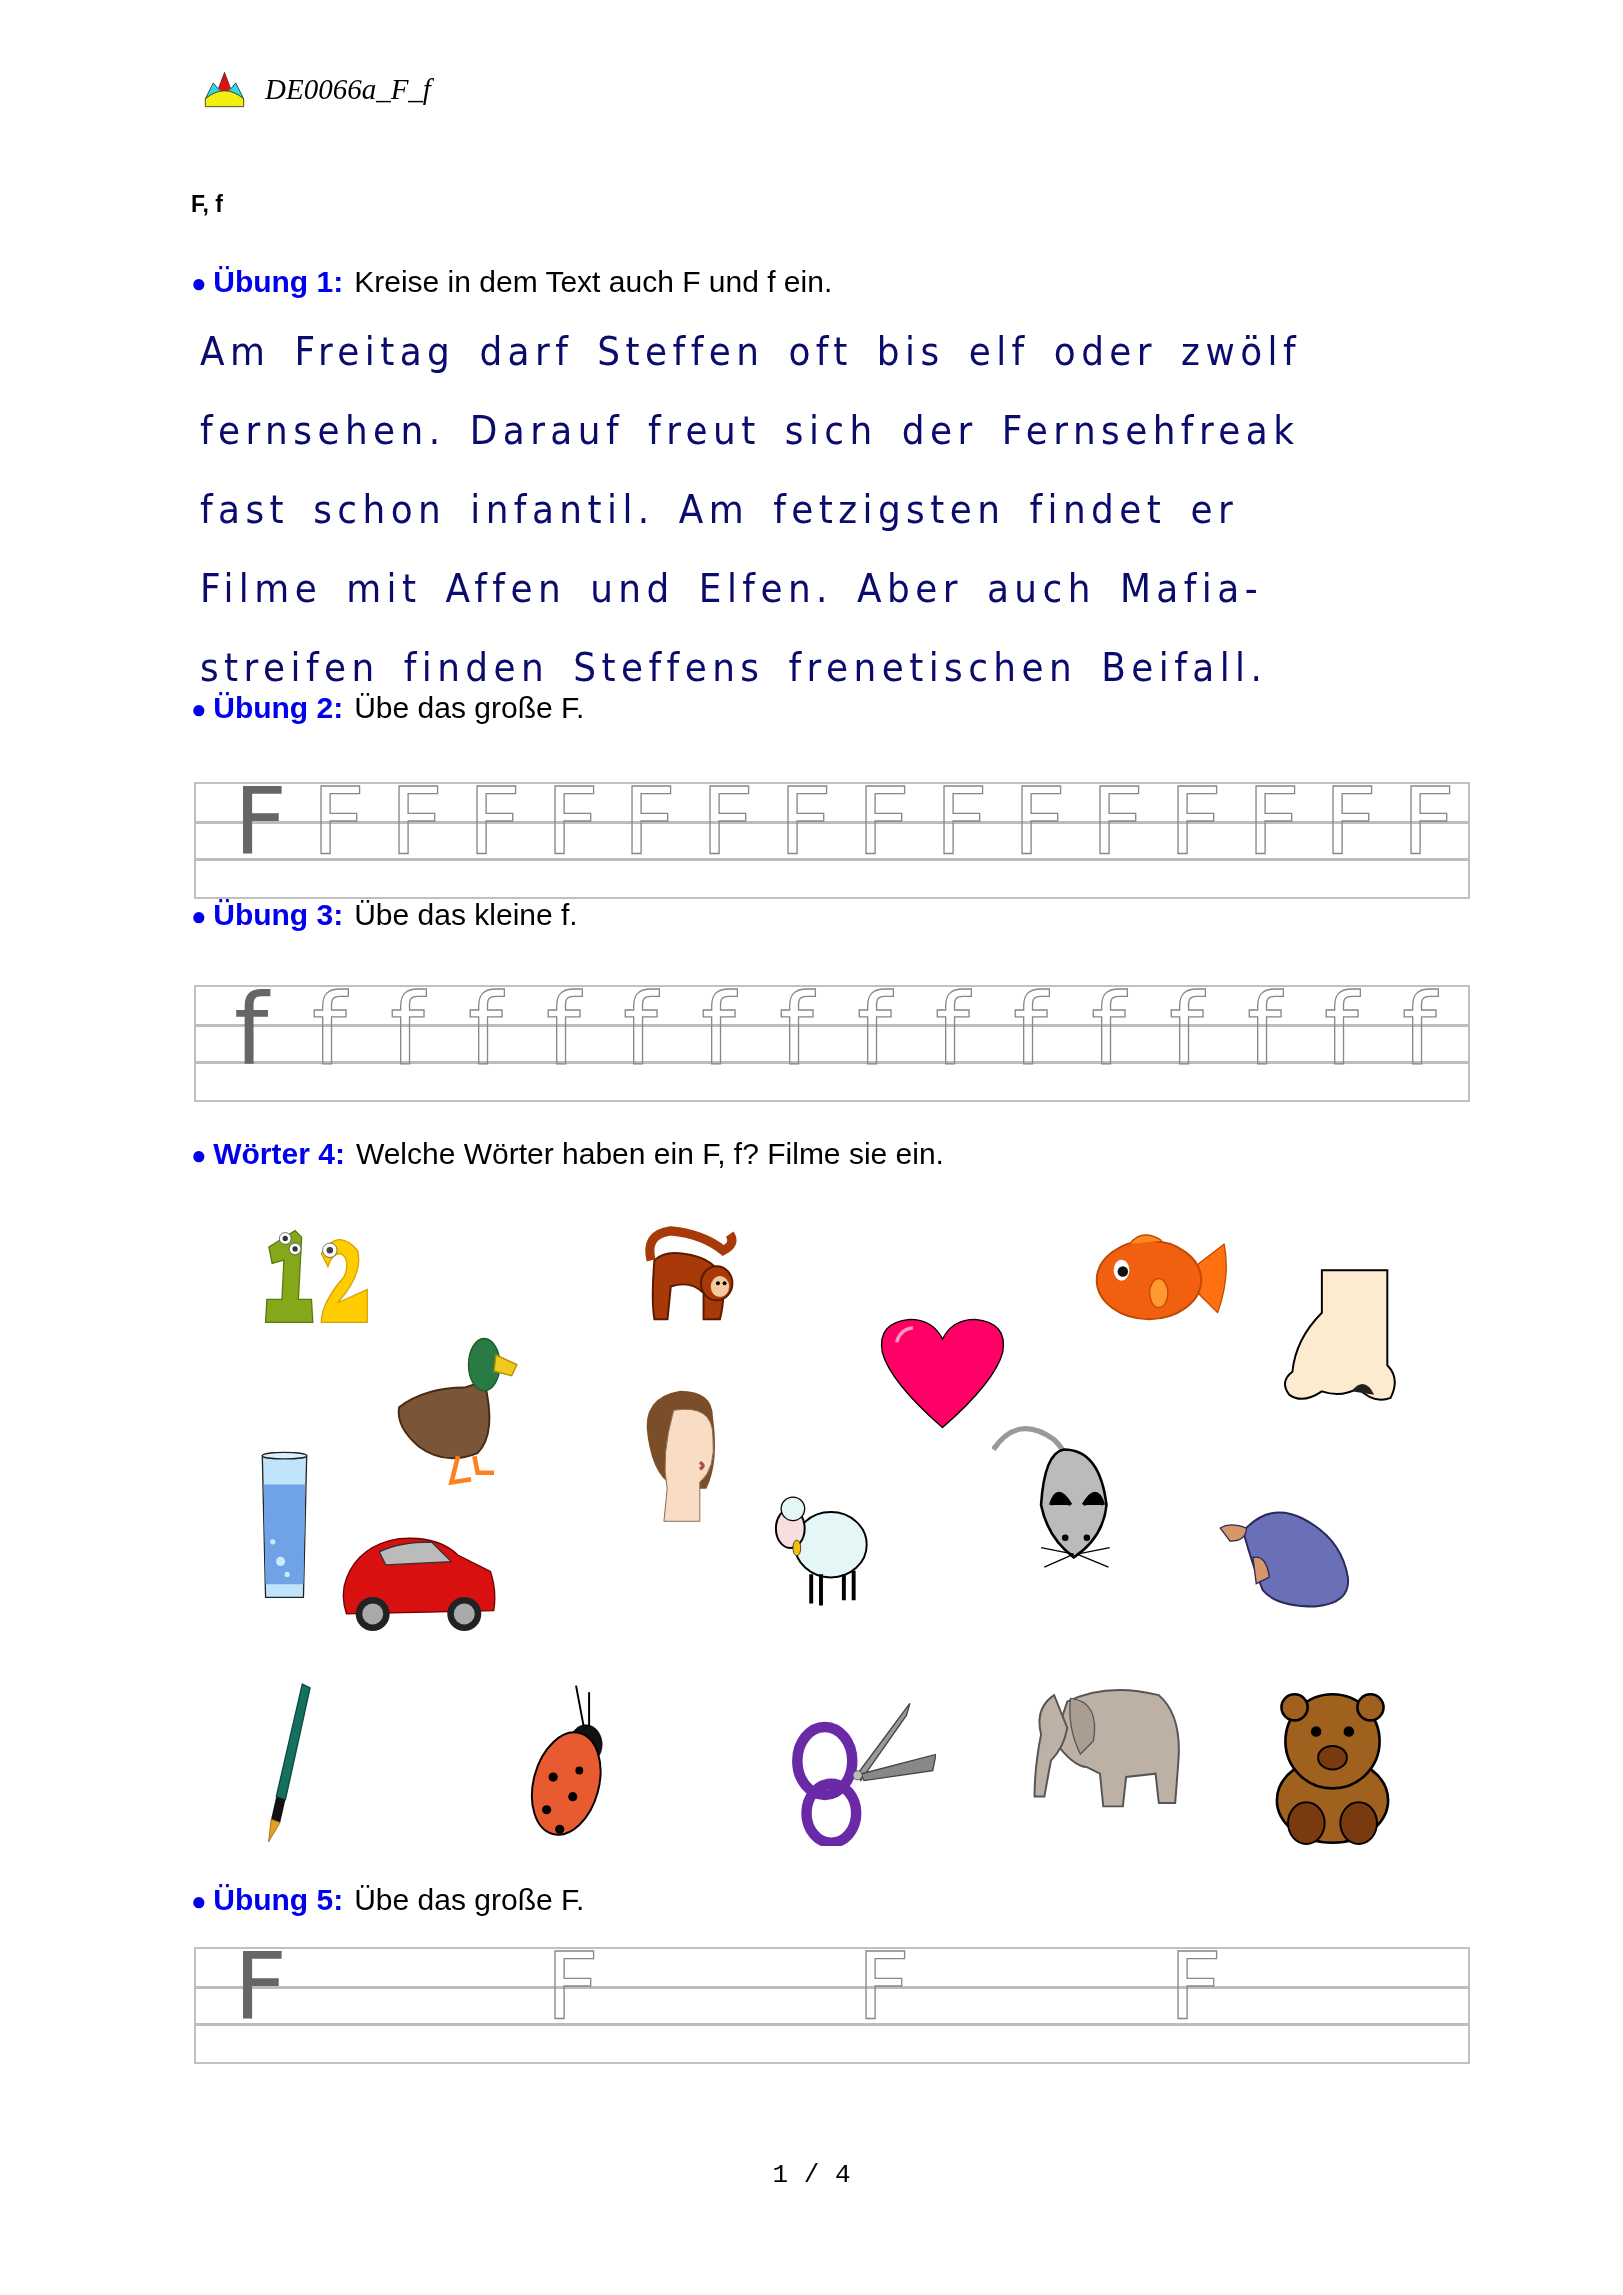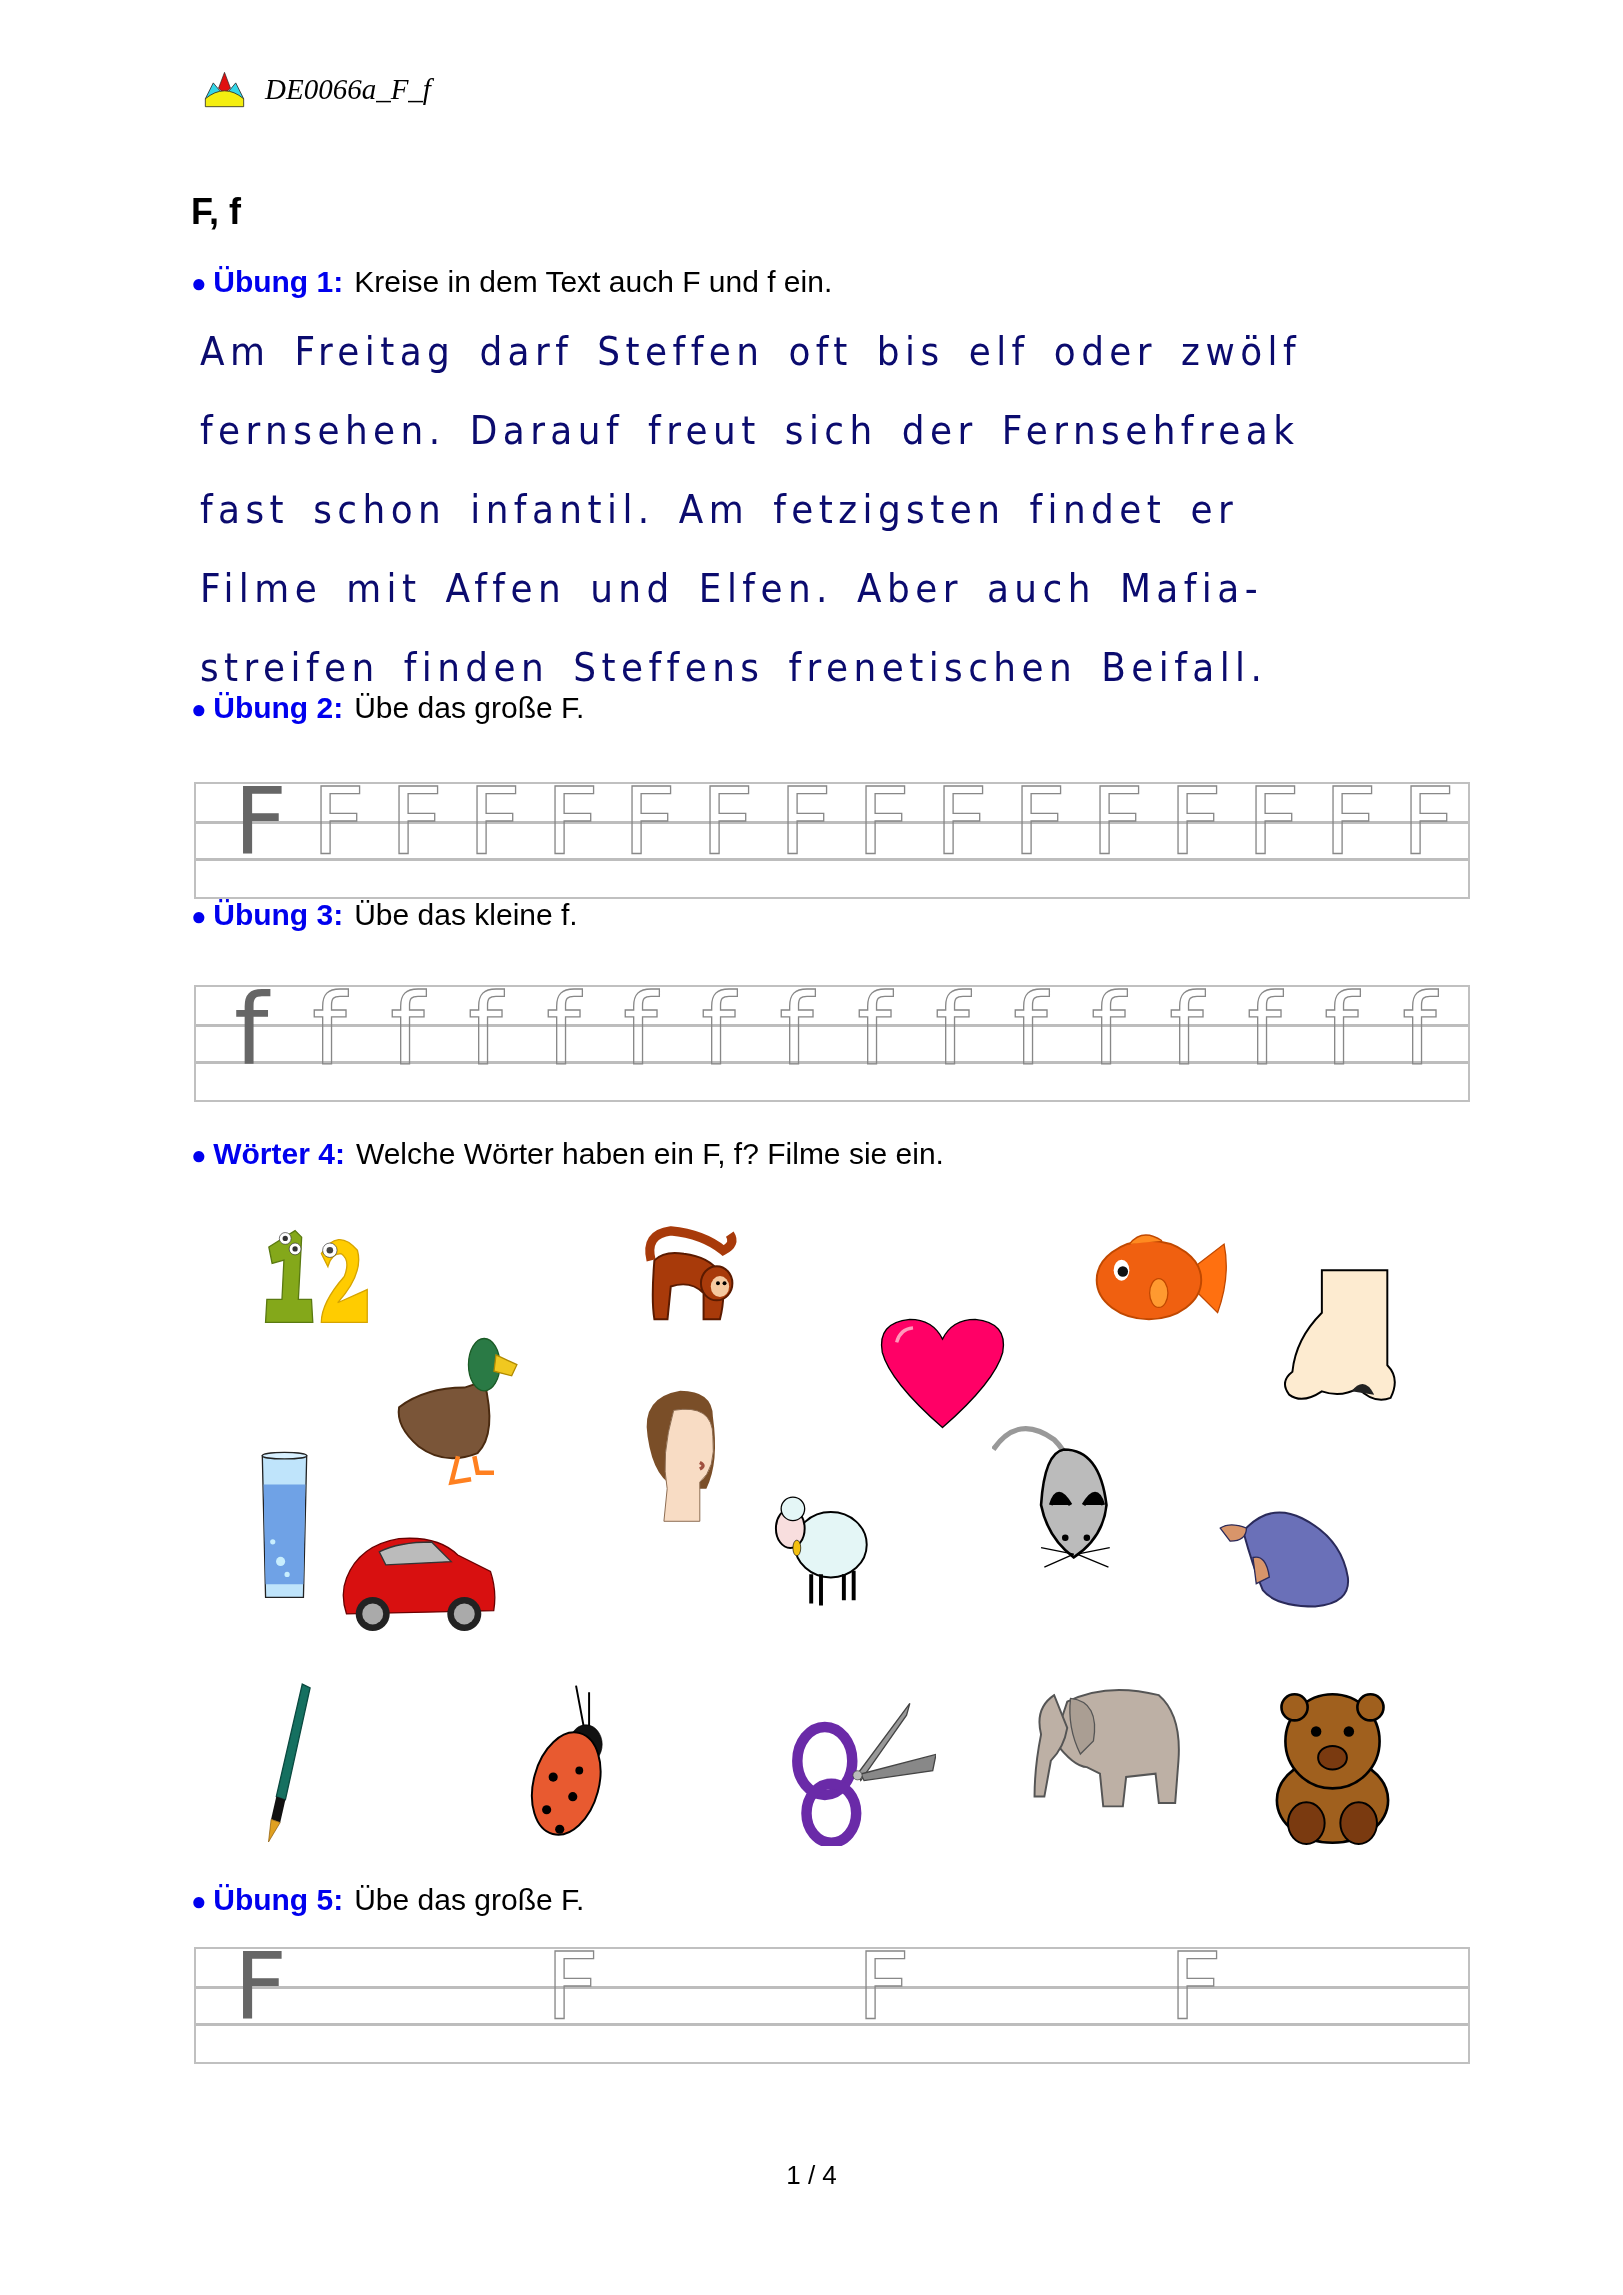--- a/index.html
+++ b/index.html
@@ -1,31 +1,31 @@
 <!DOCTYPE html>
 <html style="font-size:10.5px"><head>
 <meta charset="utf-8">
 <style>
   html, body { margin:0; padding:0; background:#ffffff; }
   body { width:1623px; height:2295px; position:relative; overflow:hidden; font-family:"Liberation Sans", sans-serif; }
   .abs { position:absolute; }
   .header-title { left:265px; top:73px; font-family:"Liberation Serif", serif; font-style:italic; font-size:29px; color:#000; }
   .logo { left:204px; top:71px; width:41px; height:37px; }
-  .main-title { left:191px; top:191px; font-size:36px; font-weight:bold; color:#000; }
+  .main-title { left:191px; top:191px; font-size:23px; font-weight:bold; color:#000; }
   .exercise { left:191px; font-size:30px; color:#000; white-space:nowrap; }
   .exercise .bullet { color:#0000ee; font-size:26px; margin-right:6.5px; }
   .exercise .ex-label { color:#0000ee; font-weight:bold; margin-right:11px; }
   .para { left:200px; top:319px; width:1283px; }
   .para-line { height:79px; font-family:"DejaVu Sans", sans-serif; font-size:39px; color:#0b0b6e; letter-spacing:5.9px; word-spacing:7.9px; line-height:65px; white-space:nowrap; transform:scaleX(0.92); transform-origin:left; }
   .wbox { left:194px; width:1276px; height:117px; border:2px solid #c0c0c0; box-sizing:border-box; }
   .wbox .gl { position:absolute; left:0; right:0; height:2.6px; background:#bdbdbd; }
   .model { position:absolute; color:#666; font-family:"DejaVu Sans", sans-serif; }
   .trace { position:absolute; color:transparent; -webkit-text-stroke:1.3px #888; font-family:"DejaVu Sans", sans-serif; }
   .pic { position:absolute; }
-  .footer { left:0; width:1623px; top:2160px; text-align:center; font-family:Liberation Sans, sans-serif; font-size:26px; color:#000; }
+  .footer { left:0; width:1623px; top:2160px; text-align:center; font-family:Liberation Mono, monospace; font-size:26px; color:#000; }
 </style>
 </head>
 <body>
 
 <div class="abs logo">
   <svg width="41" height="37" viewBox="0 0 62 56">
     <polygon points="31,2 22,26 31,34 40,26" fill="#e01010" stroke="#222" stroke-width="1"></polygon>
     <polygon points="2,42 14,18 24,30 31,36 38,30 48,18 60,42" fill="#33d6e8" stroke="#222" stroke-width="1.2"></polygon>
     <path d="M2,42 Q31,18 60,42 L60,54 L2,54 Z" fill="#f4ee10" stroke="#222" stroke-width="1.2"></path>
   </svg>

